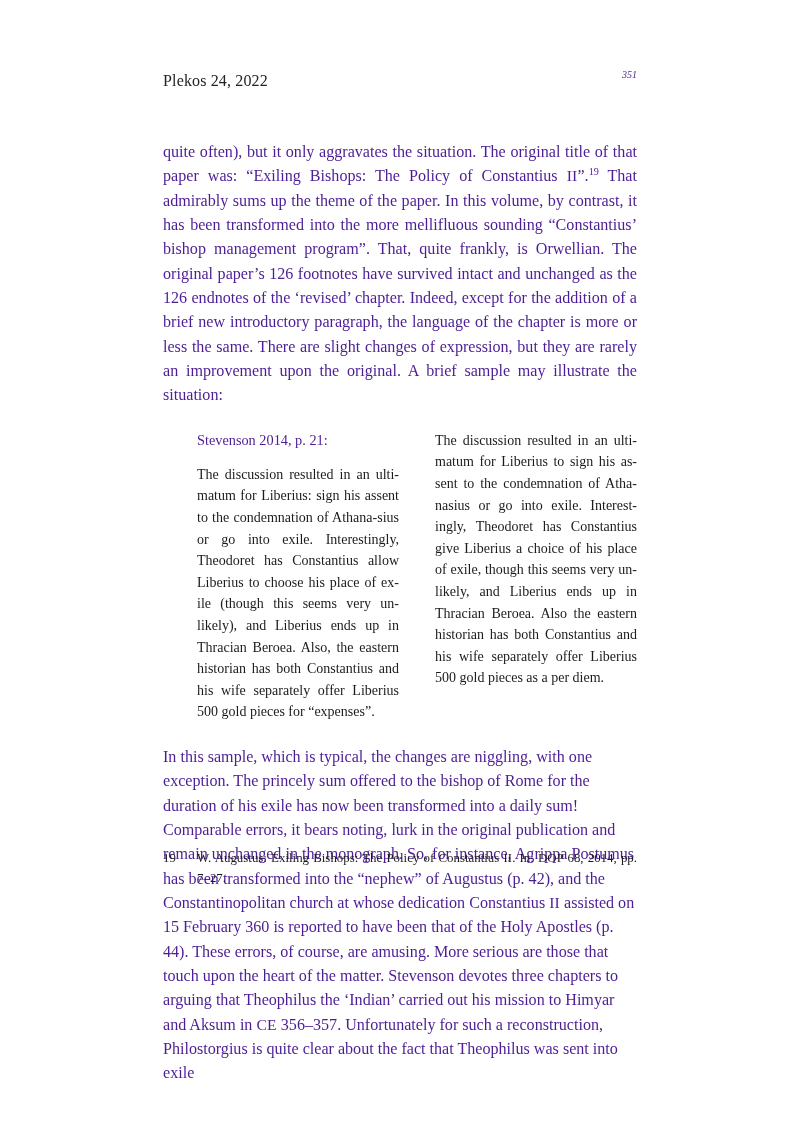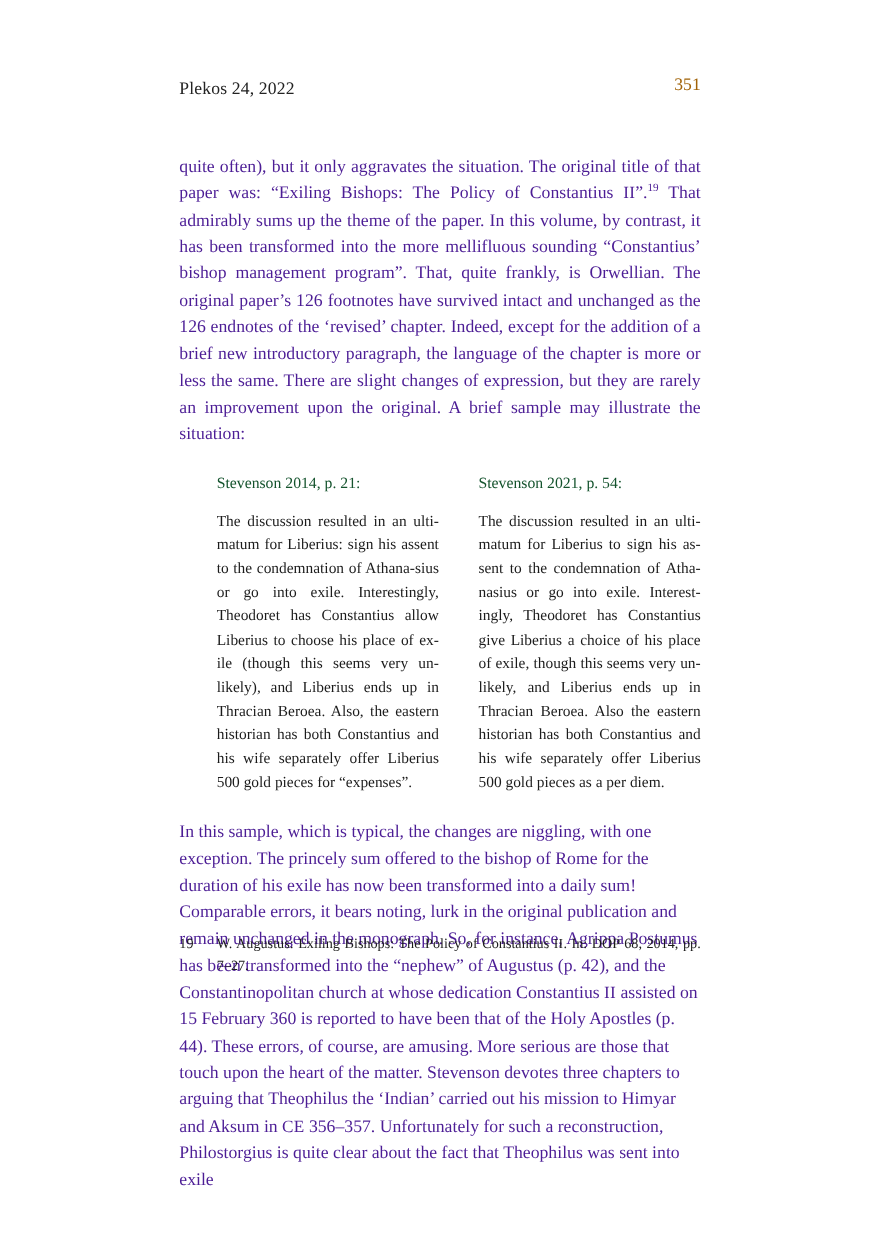--- a/index.html
+++ b/index.html
@@ -36,22 +36,23 @@
     text-align: left;
     font-size: 16px;
     letter-spacing: 0.15px;
     color: #232323;
     white-space: nowrap;
   }
   .running-head-pageno {
     position: absolute;
     right: 0;
     top: -3px;
-    font-size: 16px;
-    color: #a16207;
+    font-size: 10px;
+    color: #4c1d95;
+    font-style: italic;
   }
 
   
   .content {
     position: absolute;
     top: 140px;
     left: 163px;
     width: 474px;
   }
 
@@ -88,21 +89,21 @@
     display: flex;
     justify-content: space-between;
   }
   .quote-col {
     width: 202px;
   }
   .quote-heading {
     margin: 0 0 14px 0;
     font-size: 14.3px;
     line-height: 20px;
-    color: #14532d;
+    color: #4c1d95;
     text-align: left;
     white-space: nowrap;
   }
   .quote-text {
     margin: 0;
     font-size: 14px;
     line-height: 21.6px;
     text-align: justify;
     text-justify: inter-word;
     color: #1b1b1b;
@@ -152,21 +153,20 @@
     <p class="body-para"><span>quite often), but it only aggravates the situation. The original title of that paper was: “Exiling Bishops: The Policy of Constantius </span><span class="sc">II</span><span>”.</span><sup class="fn-ref">19</sup><span> That admirably sums up the theme of the paper. In this volume, by contrast, it has been transformed into the more mellifluous sounding “Constantius’ bishop management program”. That, quite frankly, is Orwellian. The original paper’s 126 footnotes have survived intact and unchanged as the 126 endnotes of the ‘revised’ chapter. Indeed, except for the addition of a brief new introductory paragraph, the language of the chapter is more or less the same. There are slight changes of expression, but they are rarely an improvement upon the original. A brief sample may illustrate the situation:</span></p>
 
     <div class="quote-block">
 
       <div class="quote-col">
         <p class="quote-heading">Stevenson 2014, p. 21:</p>
         <p class="quote-text">The discussion resulted in an ulti-​matum for Liberius: sign his assent to the condemnation of Athana-​sius or go into exile. Interestingly, Theodoret has Constantius allow Liberius to choose his place of ex-​ile (though this seems very un-​likely), and Liberius ends up in Thracian Beroea. Also, the eastern historian has both Constantius and his wife separately offer Liberius 500 gold pieces for “expenses”.</p>
       </div>
 
       <div class="quote-col">
-        <p class="quote-heading">Stevenson 2021, p. 54:</p>
         <p class="quote-text">The discussion resulted in an ulti-​matum for Liberius to sign his as-​sent to the condemnation of Atha-​nasius or go into exile. Interest-​ingly, Theodoret has Constantius give Liberius a choice of his place of exile, though this seems very un-​likely, and Liberius ends up in Thracian Beroea. Also the eastern historian has both Constantius and his wife separately offer Liberius 500 gold pieces as a per diem.</p>
       </div>
 
     </div>
 
     <p class="body-para ragged"><span>In this sample, which is typical, the changes are niggling, with one exception. The princely sum offered to the bishop of Rome for the duration of his exile has now been transformed into a daily sum! Comparable errors, it bears noting, lurk in the original publication and remain unchanged in the monograph. So, for instance, Agrippa Postumus has been transformed into the “nephew” of Augustus (p. 42), and the Constantinopolitan church at whose dedication Constantius </span><span class="sc">II</span><span> assisted on 15 February 360 is reported to have been that of the Holy Apostles (p. 44). These errors, of course, are amusing. More serious are those that touch upon the heart of the matter. Stevenson devotes three chapters to arguing that Theophilus the ‘Indian’ carried out his mission to Himyar and Aksum in </span><span class="sc">CE</span><span> 356–357. Unfortunately for such a reconstruction, Philostorgius is quite clear about the fact that Theophilus was sent into exile</span></p>
 
   </div>
 
   <div class="footnotes">

